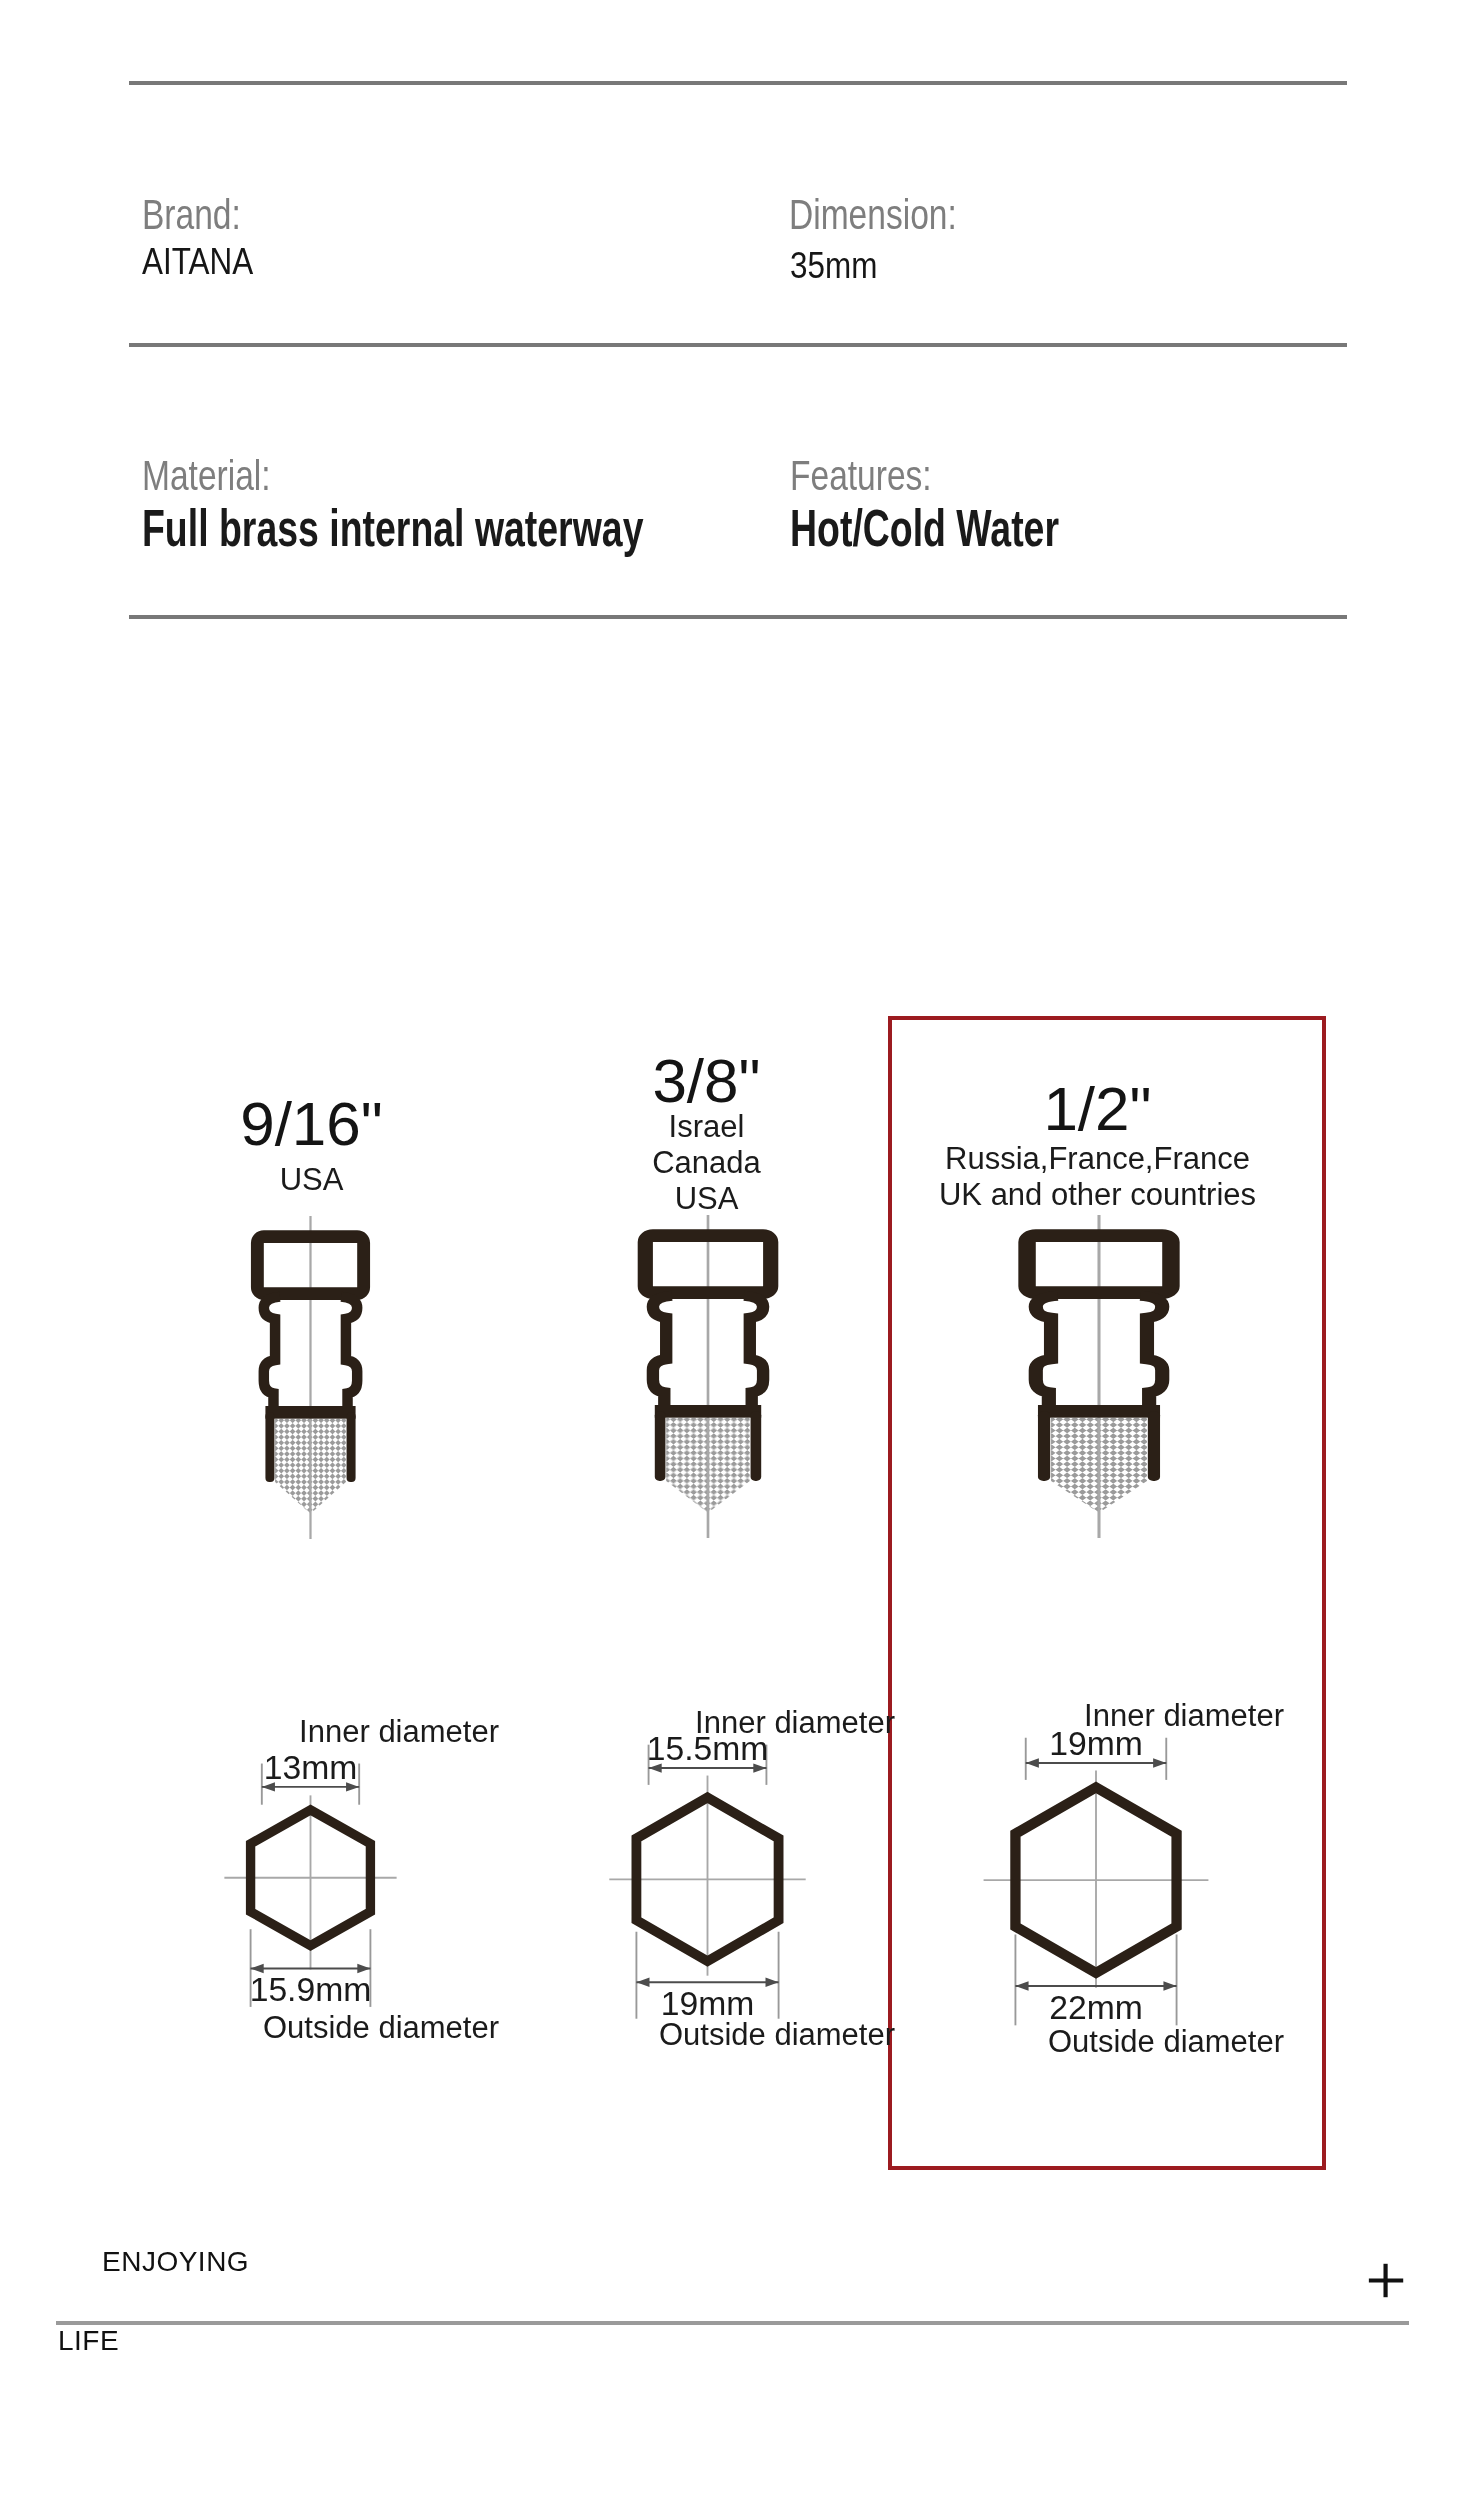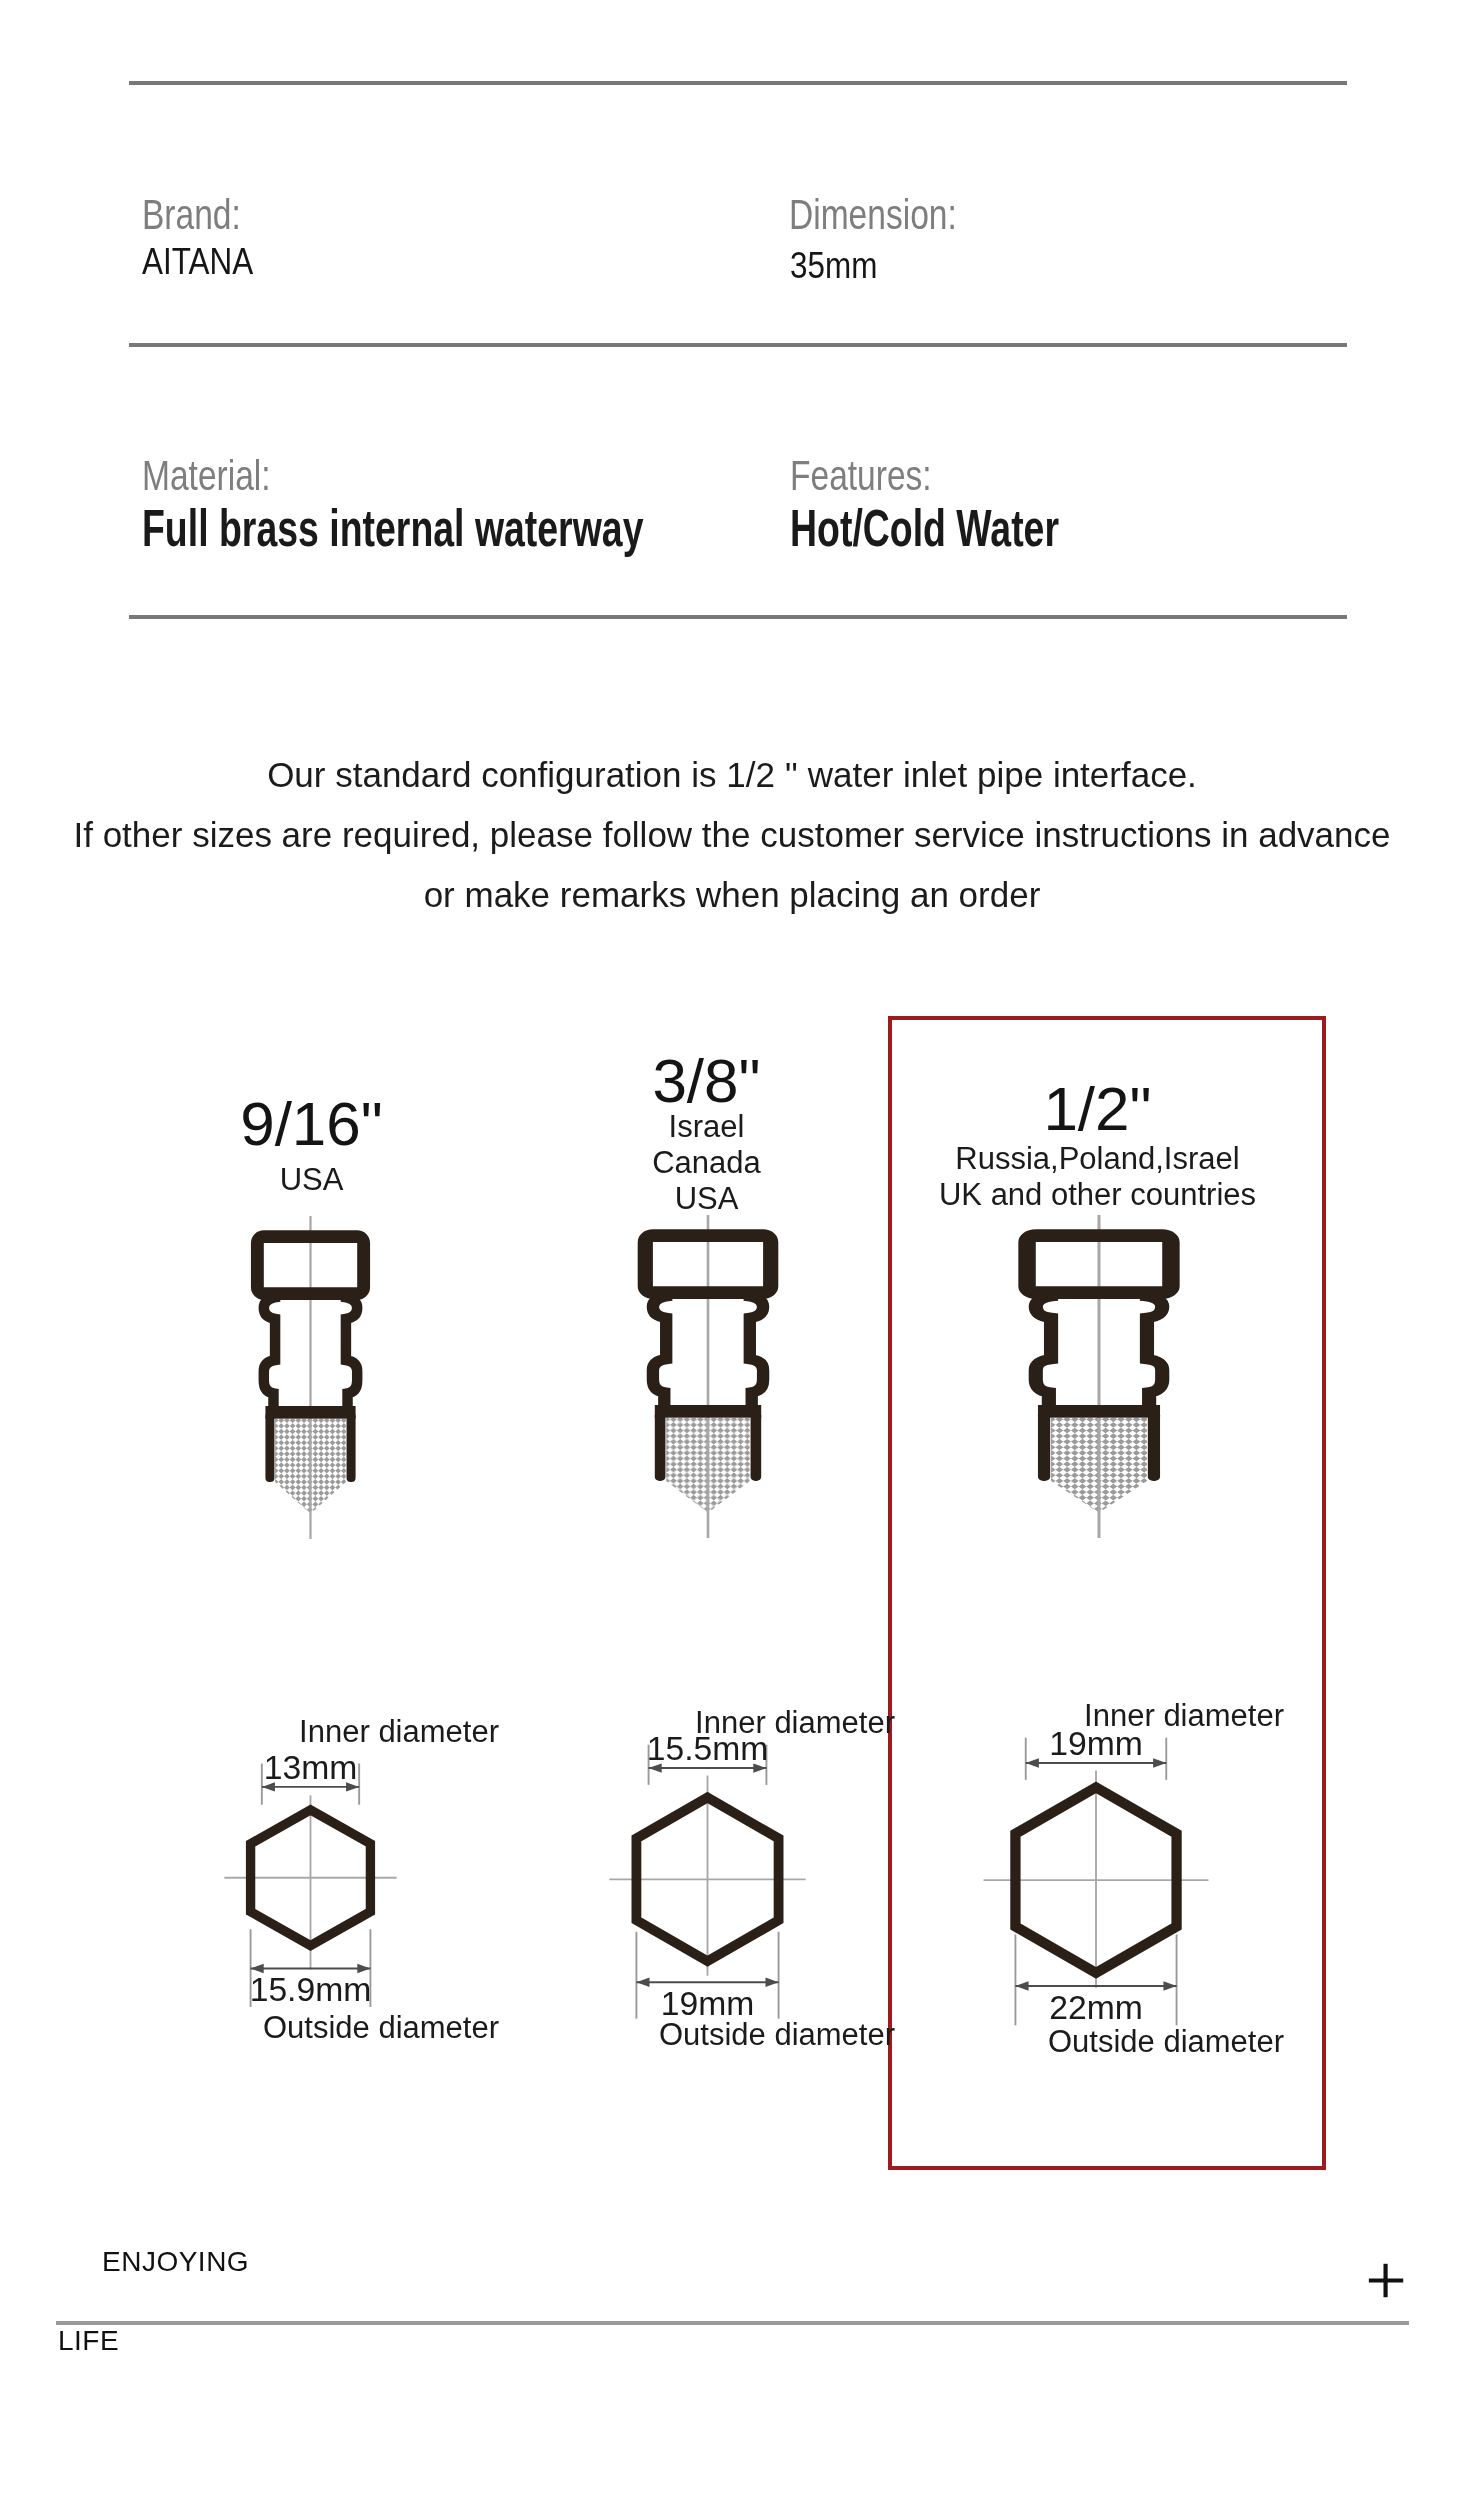--- a/index.html
+++ b/index.html
@@ -48,25 +48,20 @@
   <div class="spec-label" style="left:142px;top:190px;">Brand:</div>
   <div class="spec-value-sm" style="left:142px;top:241px;">AITANA</div>
   <div class="spec-label" style="left:789px;top:190px;">Dimension:</div>
   <div class="spec-value-sm" style="left:790px;top:245px;">35mm</div>
 
   <div class="spec-label" style="left:142px;top:451px;">Material:</div>
   <div class="spec-value-lg" style="left:142px;top:498px;">Full brass internal waterway</div>
   <div class="spec-label" style="left:790px;top:451px;">Features:</div>
   <div class="spec-value-lg" style="left:790px;top:498px;">Hot/Cold Water</div>
 
-  <div class="note">
-    <div>Our standard configuration is 1/2 '' water inlet pipe interface.</div>
-    <div>If other sizes are required, please follow the customer service instructions in advance</div>
-    <div>or make remarks when placing an order</div>
-  </div>
 
   <div id="redbox"></div>
 
   <div class="size-label" style="left:124px;top:1088px;">9/16"</div>
   <div class="region-label" style="left:96px;top:1162px;">USA</div>
 
   <svg class="fitting" style="left:230px;top:1216px;width:161px;height:323px;" viewBox="0 0 100 204" preserveAspectRatio="none">
     <g fill="#ffffff">
       <rect x="17" y="13" width="66" height="36" rx="4"></rect>
       <polygon points="25,51 75,51 75,120 25,120"></polygon>
@@ -143,21 +138,21 @@
     <line x1="256" y1="205" x2="256" y2="298" stroke="#999" stroke-width="2"></line>
     <line x1="104" y1="259" x2="256" y2="259" stroke="#4c4c4c" stroke-width="2"></line>
     <path d="M104,259 l14,-5 v10 z" fill="#4c4c4c"></path>
       <path d="M256,259 l-14,-5 v10 z" fill="#4c4c4c"></path>
     <text class="hex-text" x="180" y="294">19mm</text>
   </svg>
 
   <div class="dia-label" style="left:520px;top:2017px;">Outside diameter</div>
 
   <div class="size-label" style="left:910px;top:1073px;">1/2"</div>
-  <div class="region-label" style="left:882px;top:1141px;">Russia,Poland,Israel
+  <div class="region-label" style="left:882px;top:1141px;">Russia,France,France
 UK and other countries</div>
 
   <svg class="fitting" style="left:990px;top:1215px;width:218px;height:323px;" viewBox="0 0 100 204" preserveAspectRatio="none">
     <g fill="#ffffff">
       <rect x="17" y="13" width="66" height="36" rx="4"></rect>
       <polygon points="25,51 75,51 75,120 25,120"></polygon>
     </g>
     <path d="M28,128 H72 V168 L50,188 L28,168 Z" fill="url(#hatch)"></path>
     <line x1="50" y1="0" x2="50" y2="204" stroke="#a8a8a8" stroke-width="1.4"></line>
     <g fill="none" stroke="#2b2017">

